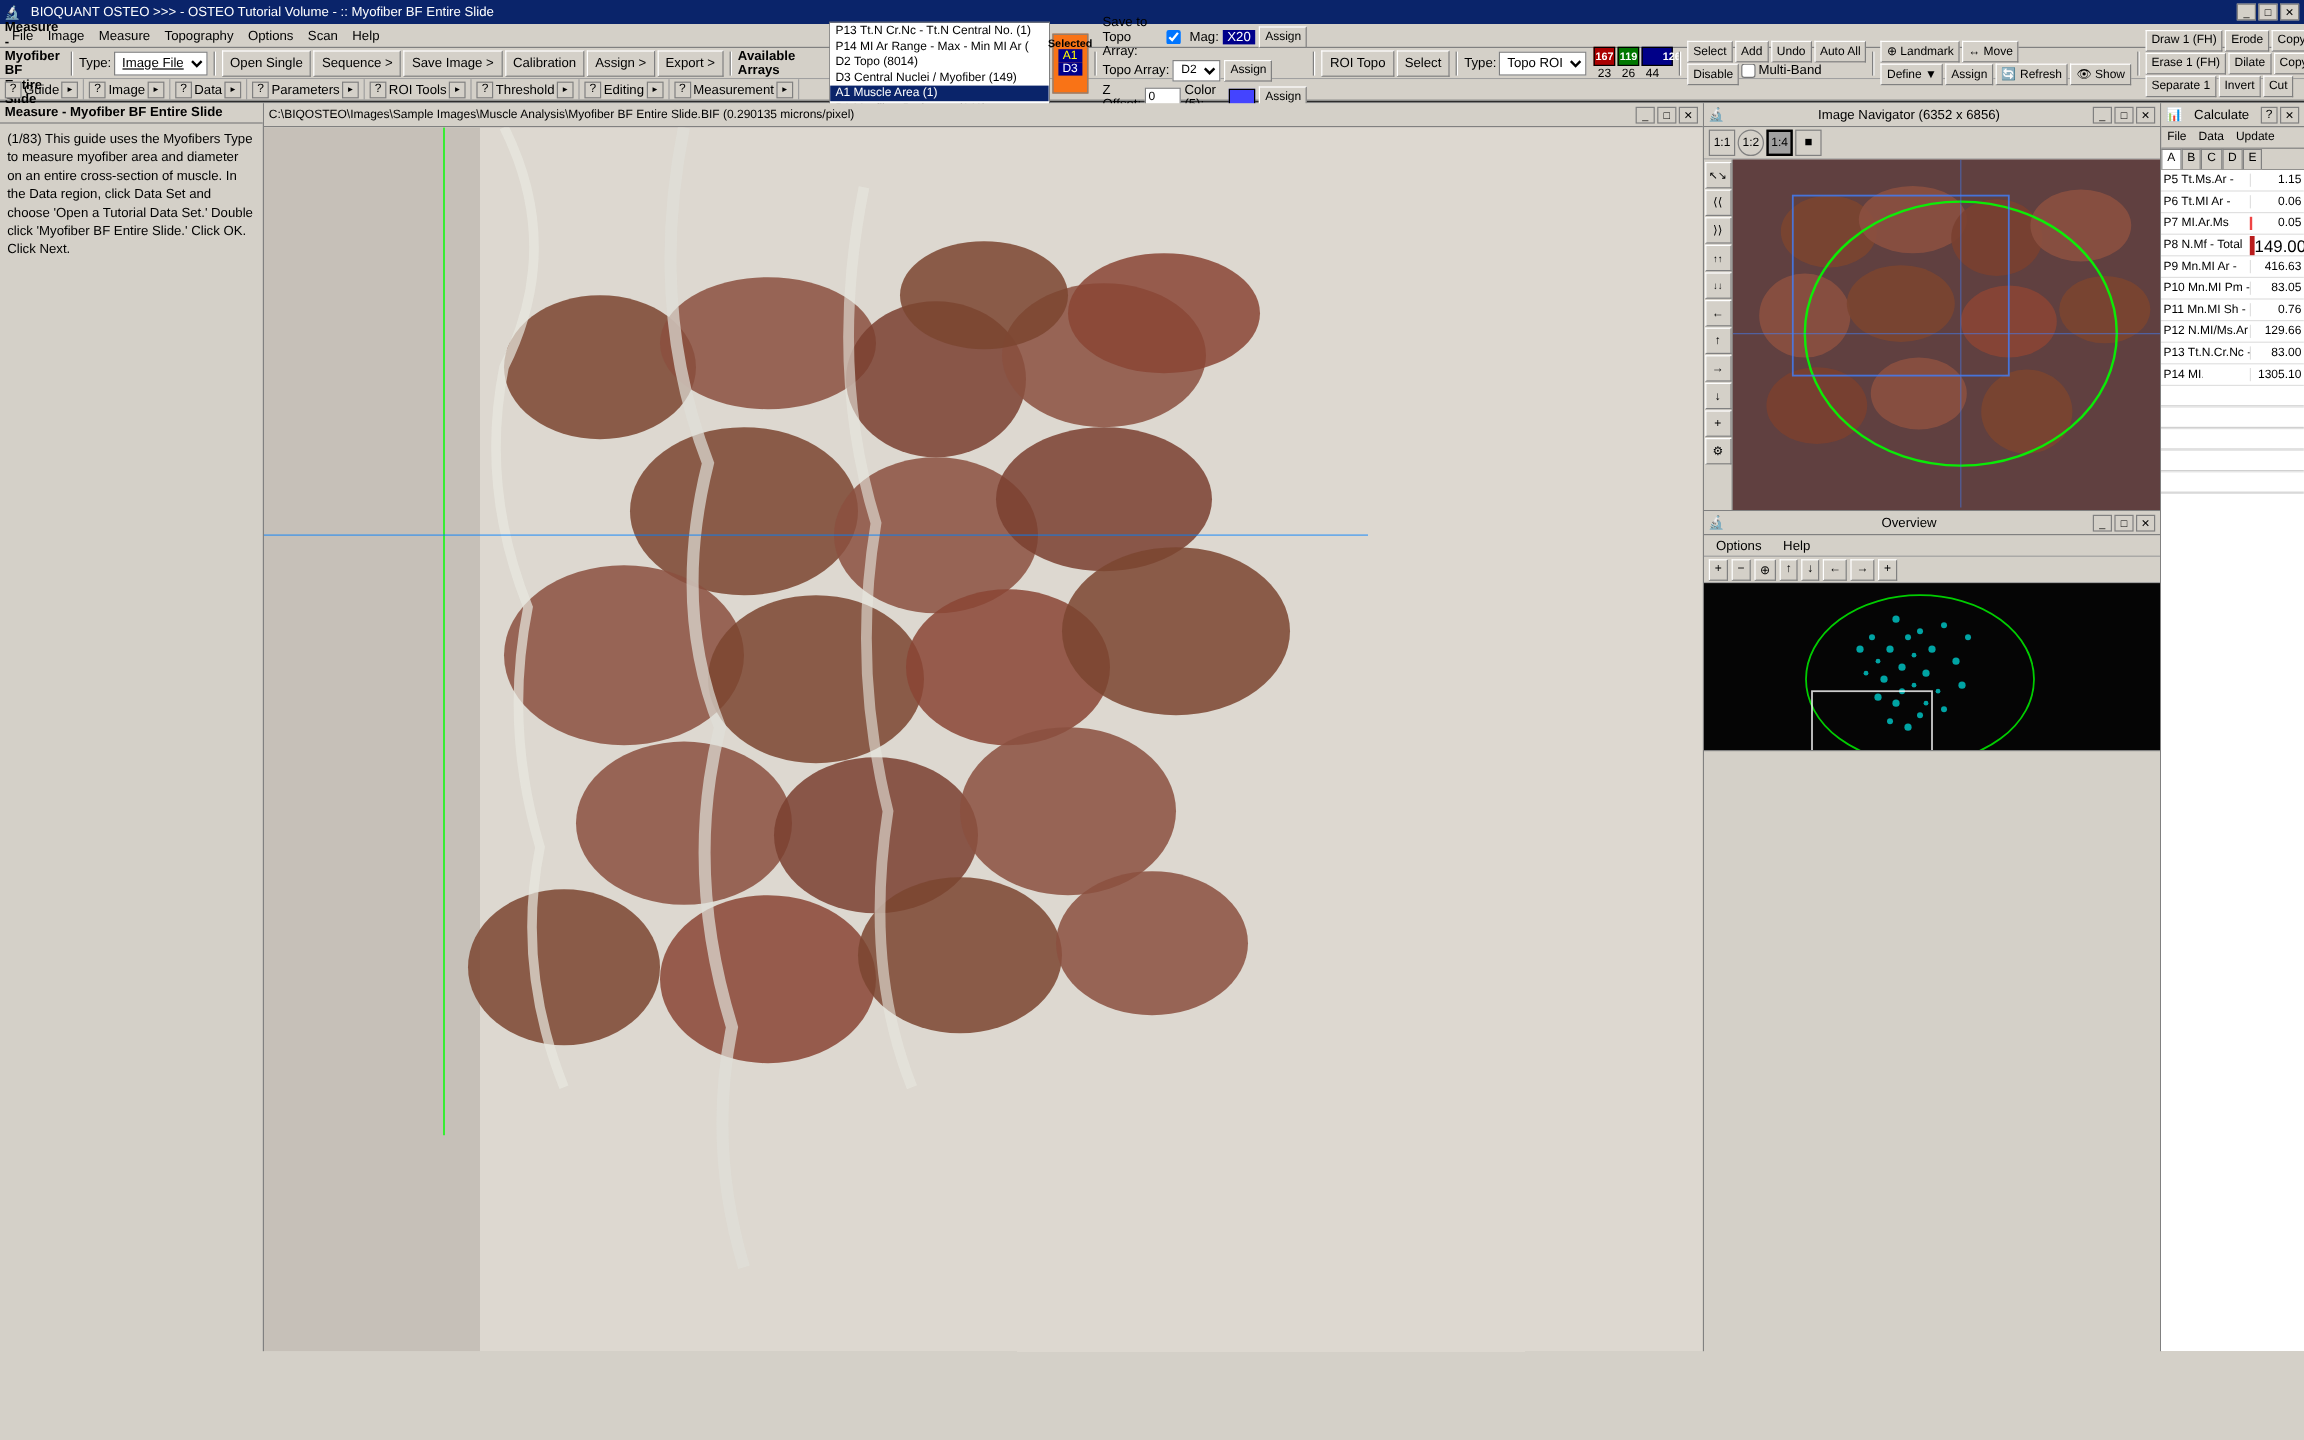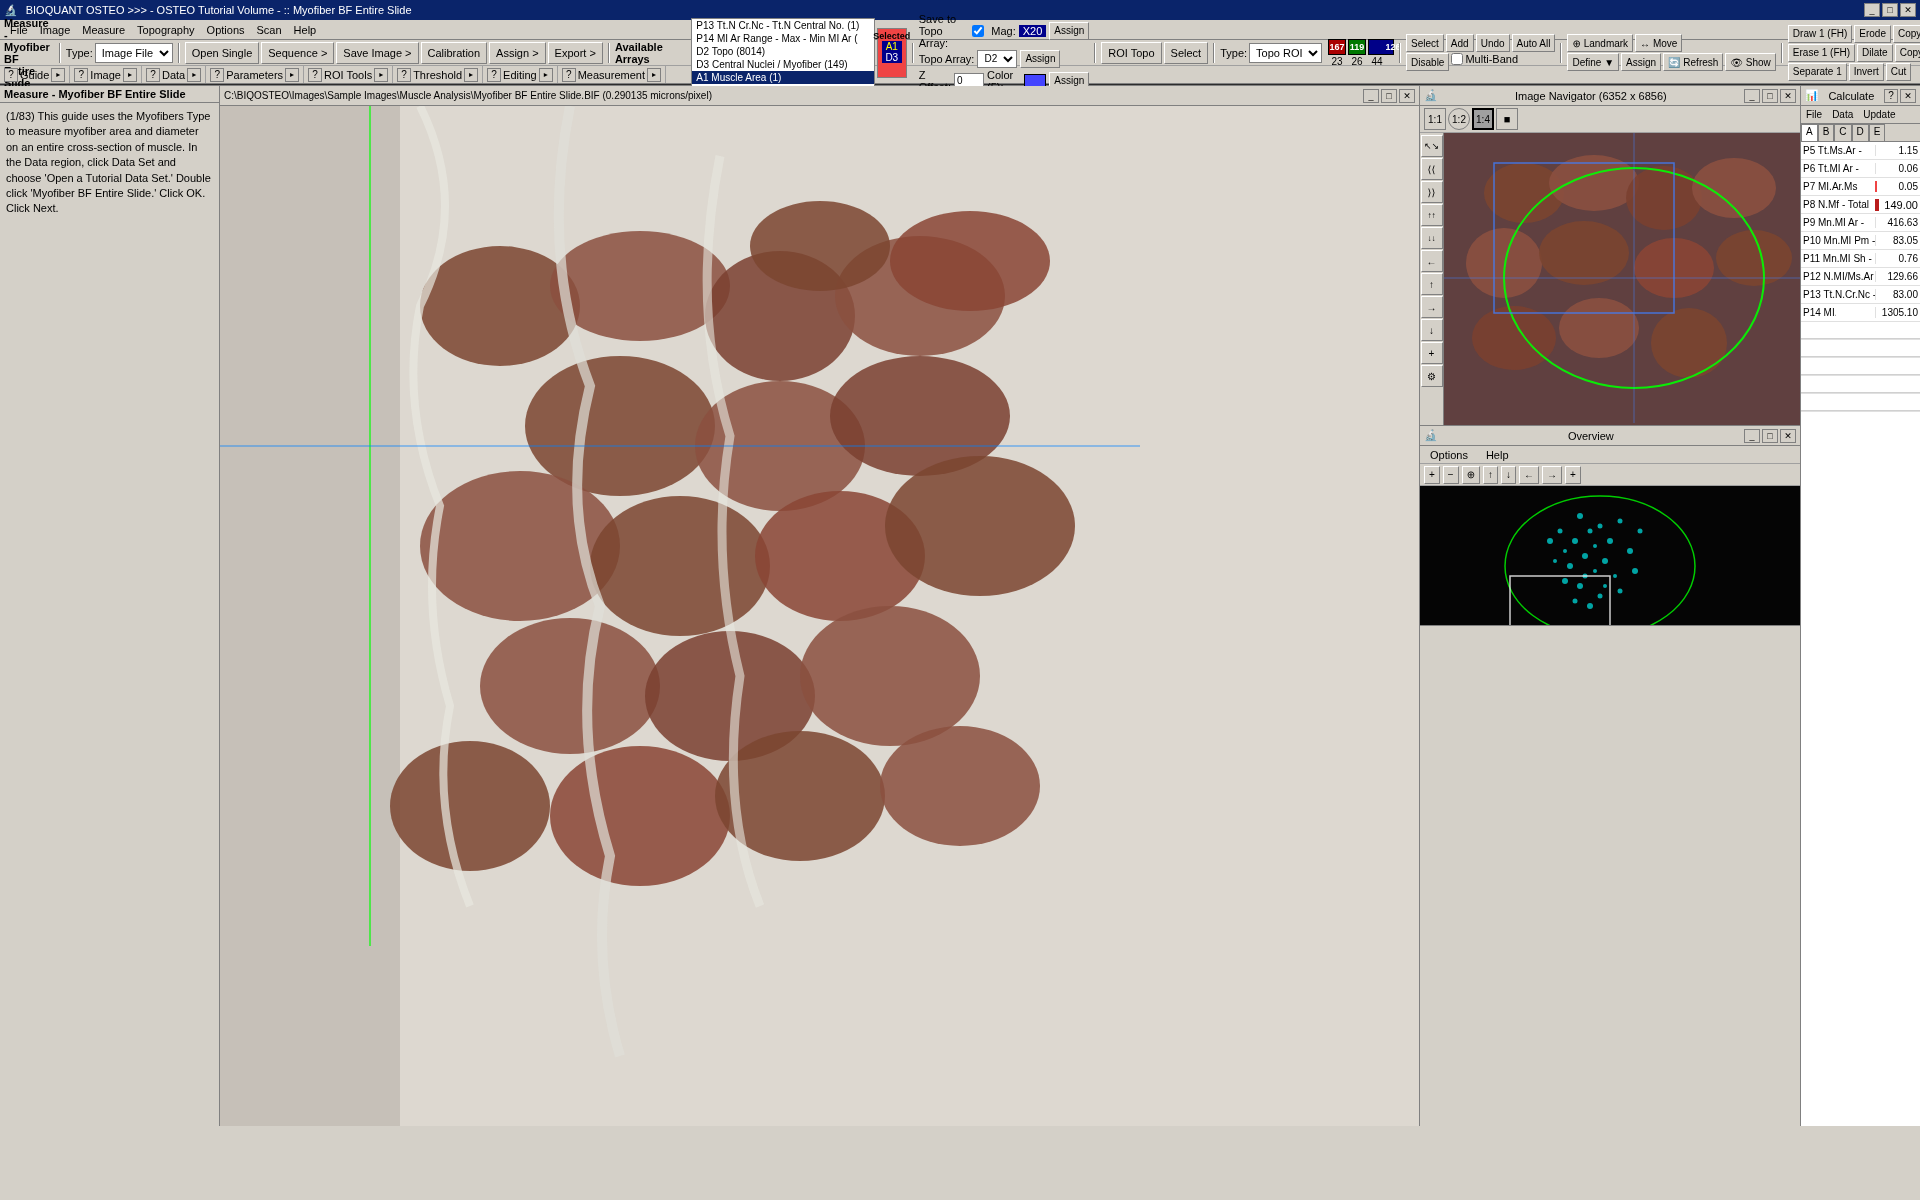--- a/index.html
+++ b/index.html
@@ -68,21 +68,21 @@
   <span class="menu-item">Scan</span>
   <span class="menu-item">Help</span>
 </div>
 
 <div class="all-toolbars">
 
   <div class="toolbar-row" style="height:26px; border-bottom:1px solid #a0a0a0;">
     <span style="font-weight:bold; margin-right:4px;">Measure - Myofiber BF Entire Slide</span>
     <div class="separator-v"></div>
     <span>Type:</span>
-    <select style="width:80px;">
+    <select style="width:80px;text-decoration:underline;">
       <option>Image File</option>
     </select>
     <div class="separator-v"></div>
     <button class="btn">Open Single</button>
     <button class="btn">Sequence &gt;</button>
     <button class="btn">Save Image &gt;</button>
     <button class="btn">Calibration</button>
     <button class="btn">Assign &gt;</button>
     <button class="btn">Export &gt;</button>
     <div class="separator-v"></div>
@@ -92,21 +92,21 @@
       <div style="display:flex; flex-direction:column; width:210px; border:1px solid #808080; background:#fff; max-height:70px; overflow-y:auto; font-size:10px;">
         <div class="listbox-item">P13 Tt.N Cr.Nc - Tt.N Central No. (1)</div>
         <div class="listbox-item">P14 MI Ar Range - Max - Min MI Ar (</div>
         <div class="listbox-item">D2 Topo (8014)</div>
         <div class="listbox-item">D3 Central Nuclei / Myofiber (149)</div>
         <div class="listbox-item selected">A1 Muscle Area (1)</div>
         <div class="listbox-item">P1 Myofiber Perimeter (149)</div>
       </div>
     </div>
 
-    <div style="display:flex; flex-direction:column; align-items:center; border:1px solid #808080; background:#ef4444; width:30px; height:50px; font-size:10px; justify-content:flex-start; padding:2px;">
+    <div style="display:flex; flex-direction:column; align-items:center; border:1px solid #808080; background:#f97316; width:30px; height:50px; font-size:10px; justify-content:flex-start; padding:2px;">
       <span style="font-size:9px; font-weight:bold;">Selected</span>
       <div style="background:#00008b; color:#ff0; width:20px; text-align:center; font-size:10px;">A1</div>
       <div style="background:#00008b; color:#fff; width:20px; text-align:center; font-size:10px;">D3</div>
     </div>
 
     <div class="separator-v"></div>
 
     <div style="display:flex; flex-direction:column; gap:1px;">
       <div style="display:flex; align-items:center; gap:3px;">
         <span>Save to Topo Array:</span>
@@ -492,21 +492,21 @@
         <div style="display: flex; align-items: center; height: 18px; border-bottom: 1px solid rgb(224, 224, 224); font-size: 10px;">
         <span style="flex:1; padding:0 2px; white-space:nowrap; overflow:hidden; font-size:10px;">P6 Tt.MI Ar -</span>
         <span style="width:45px; text-align:right; padding-right:2px; border-left:1px solid #e0e0e0; font-size:10px;">0.06</span>
       </div>
         <div style="display: flex; align-items: center; height: 18px; border-bottom: 1px solid rgb(224, 224, 224); font-size: 10px; gap: 17px;">
         <span style="flex:1; padding:0 2px; white-space:nowrap; overflow:hidden; font-size:10px;">P7 MI.Ar.Ms.Ar -</span>
         <span style="width:45px; text-align:right; padding-right:2px; border-left:2px solid #ef4444; font-size:10px;">0.05</span>
       </div>
         <div style="display: flex; align-items: center; height: 18px; border-bottom: 1px solid rgb(224, 224, 224); font-size: 10px;">
         <span style="flex:1; padding:0 2px; white-space:nowrap; overflow:hidden; font-size:10px;">P8 N.Mf - Total</span>
-        <span style="width:45px; text-align:right; padding-right:2px; border-left:4px solid #b91c1c; font-size:11px;">149.00</span>
+        <span style="width:45px; text-align:right; padding-right:2px; border-left:4px solid #b91c1c; font-size:14px;">149.00</span>
       </div>
         <div style="display: flex; align-items: center; height: 18px; border-bottom: 1px solid rgb(224, 224, 224); font-size: 10px;">
         <span style="flex:1; padding:0 2px; white-space:nowrap; overflow:hidden; font-size:10px;">P9 Mn.MI Ar -</span>
         <span style="width:45px; text-align:right; padding-right:2px; border-left:1px solid #e0e0e0; font-size:10px;">416.63</span>
       </div>
         <div style="display: flex; align-items: center; height: 18px; border-bottom: 1px solid rgb(224, 224, 224); font-size: 10px;">
         <span style="flex:1; padding:0 2px; white-space:nowrap; overflow:hidden; font-size:10px;">P10 Mn.MI Pm -</span>
         <span style="width:45px; text-align:right; padding-right:2px; border-left:1px solid #e0e0e0; font-size:10px;">83.05</span>
       </div>
         <div style="display: flex; align-items: center; height: 18px; border-bottom: 1px solid rgb(224, 224, 224); font-size: 10px;">

